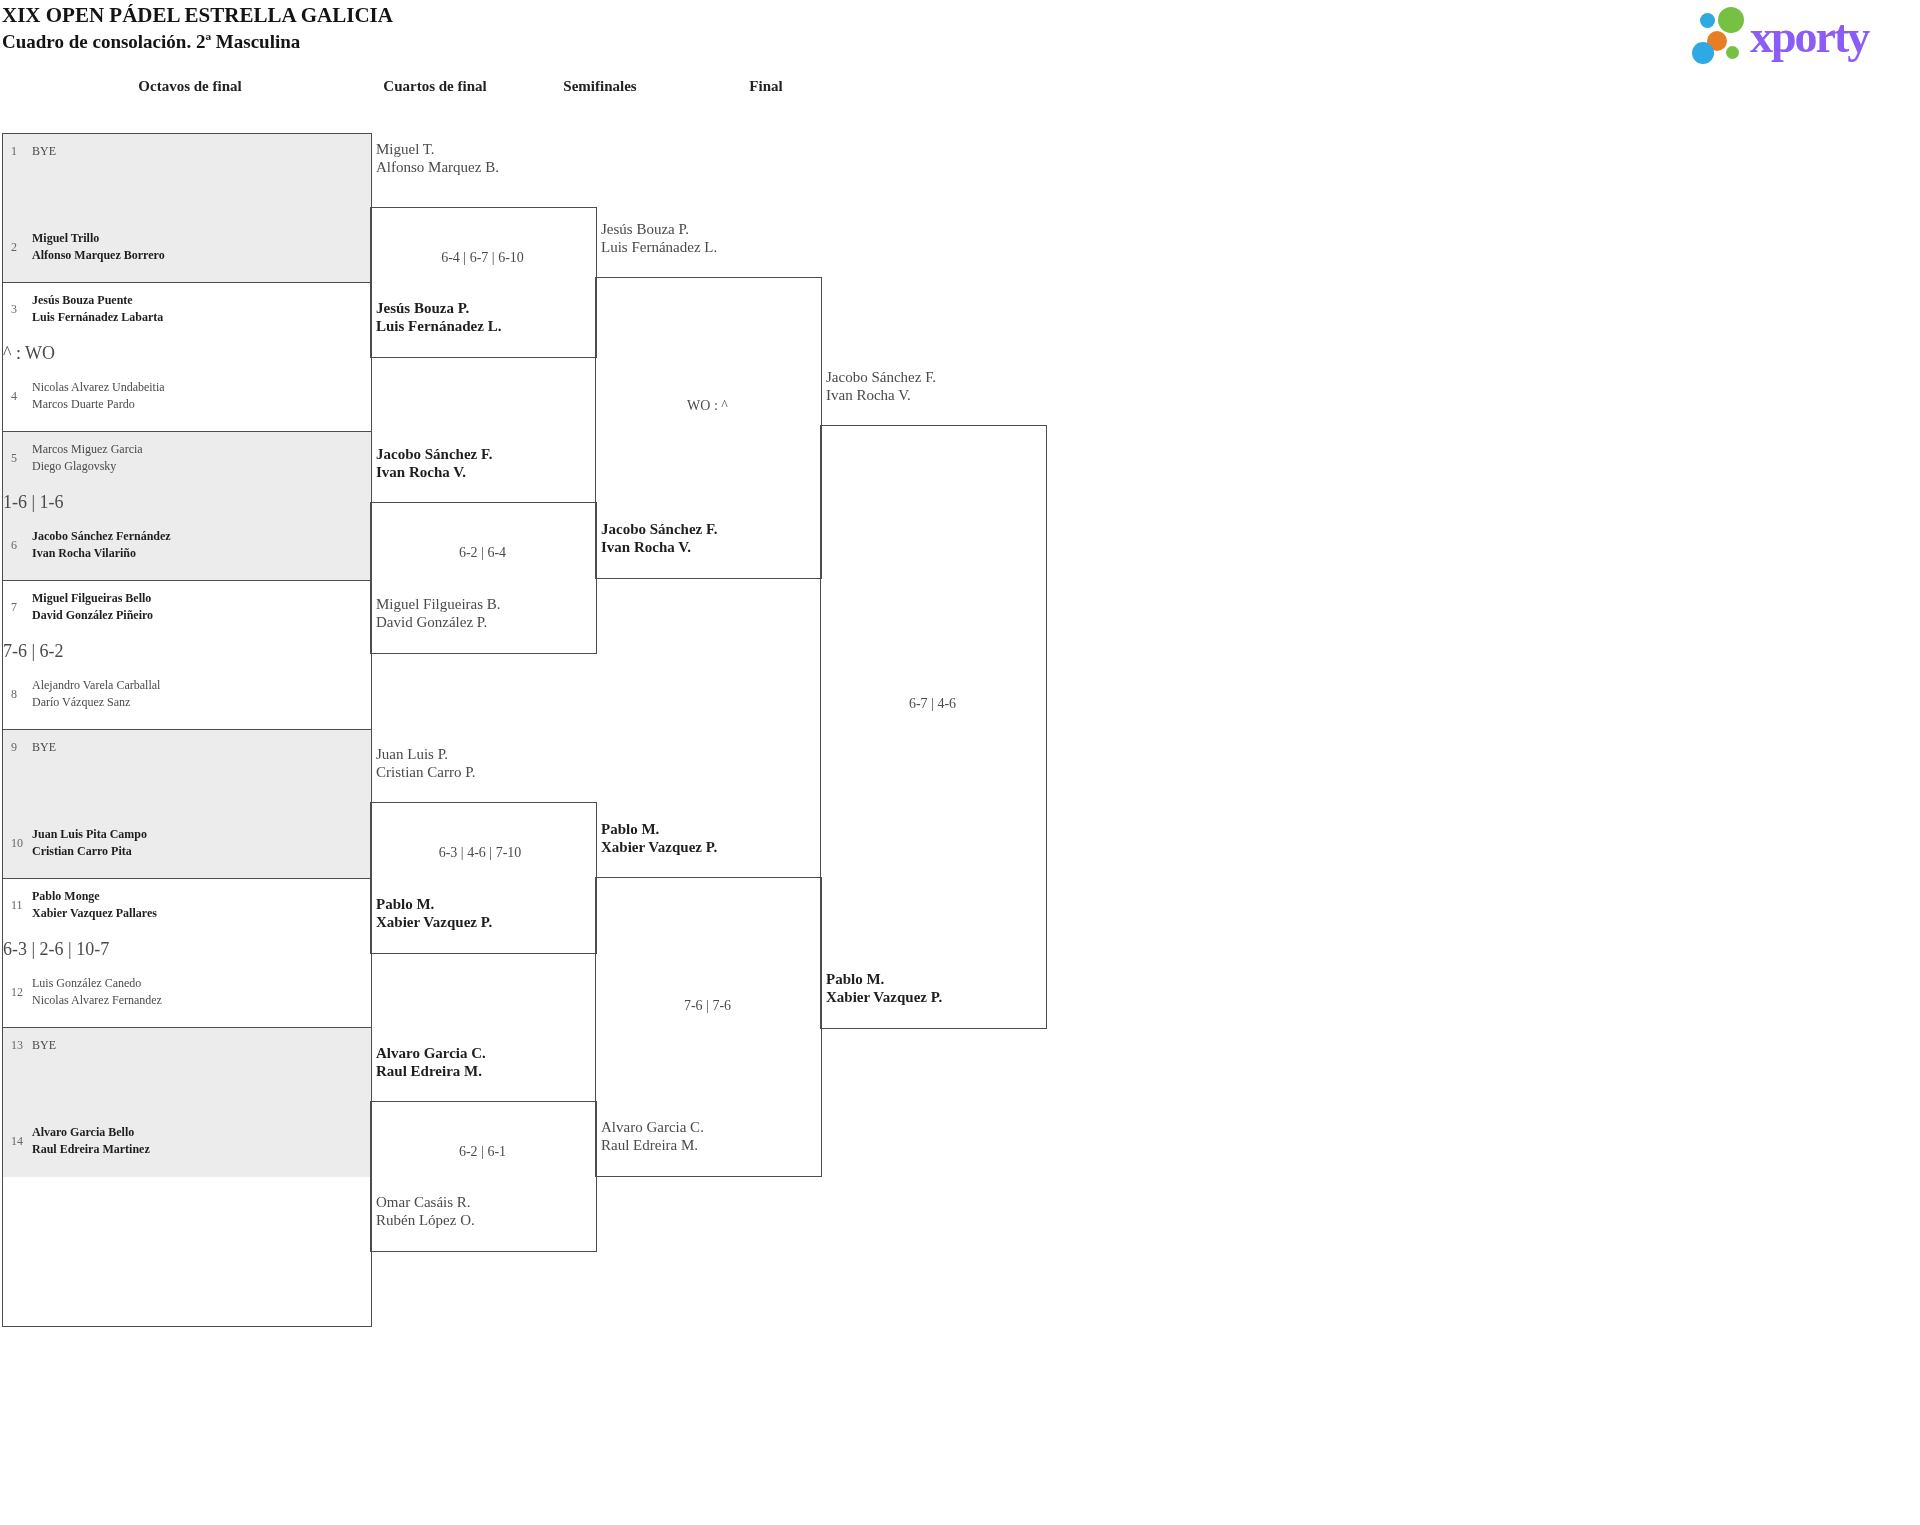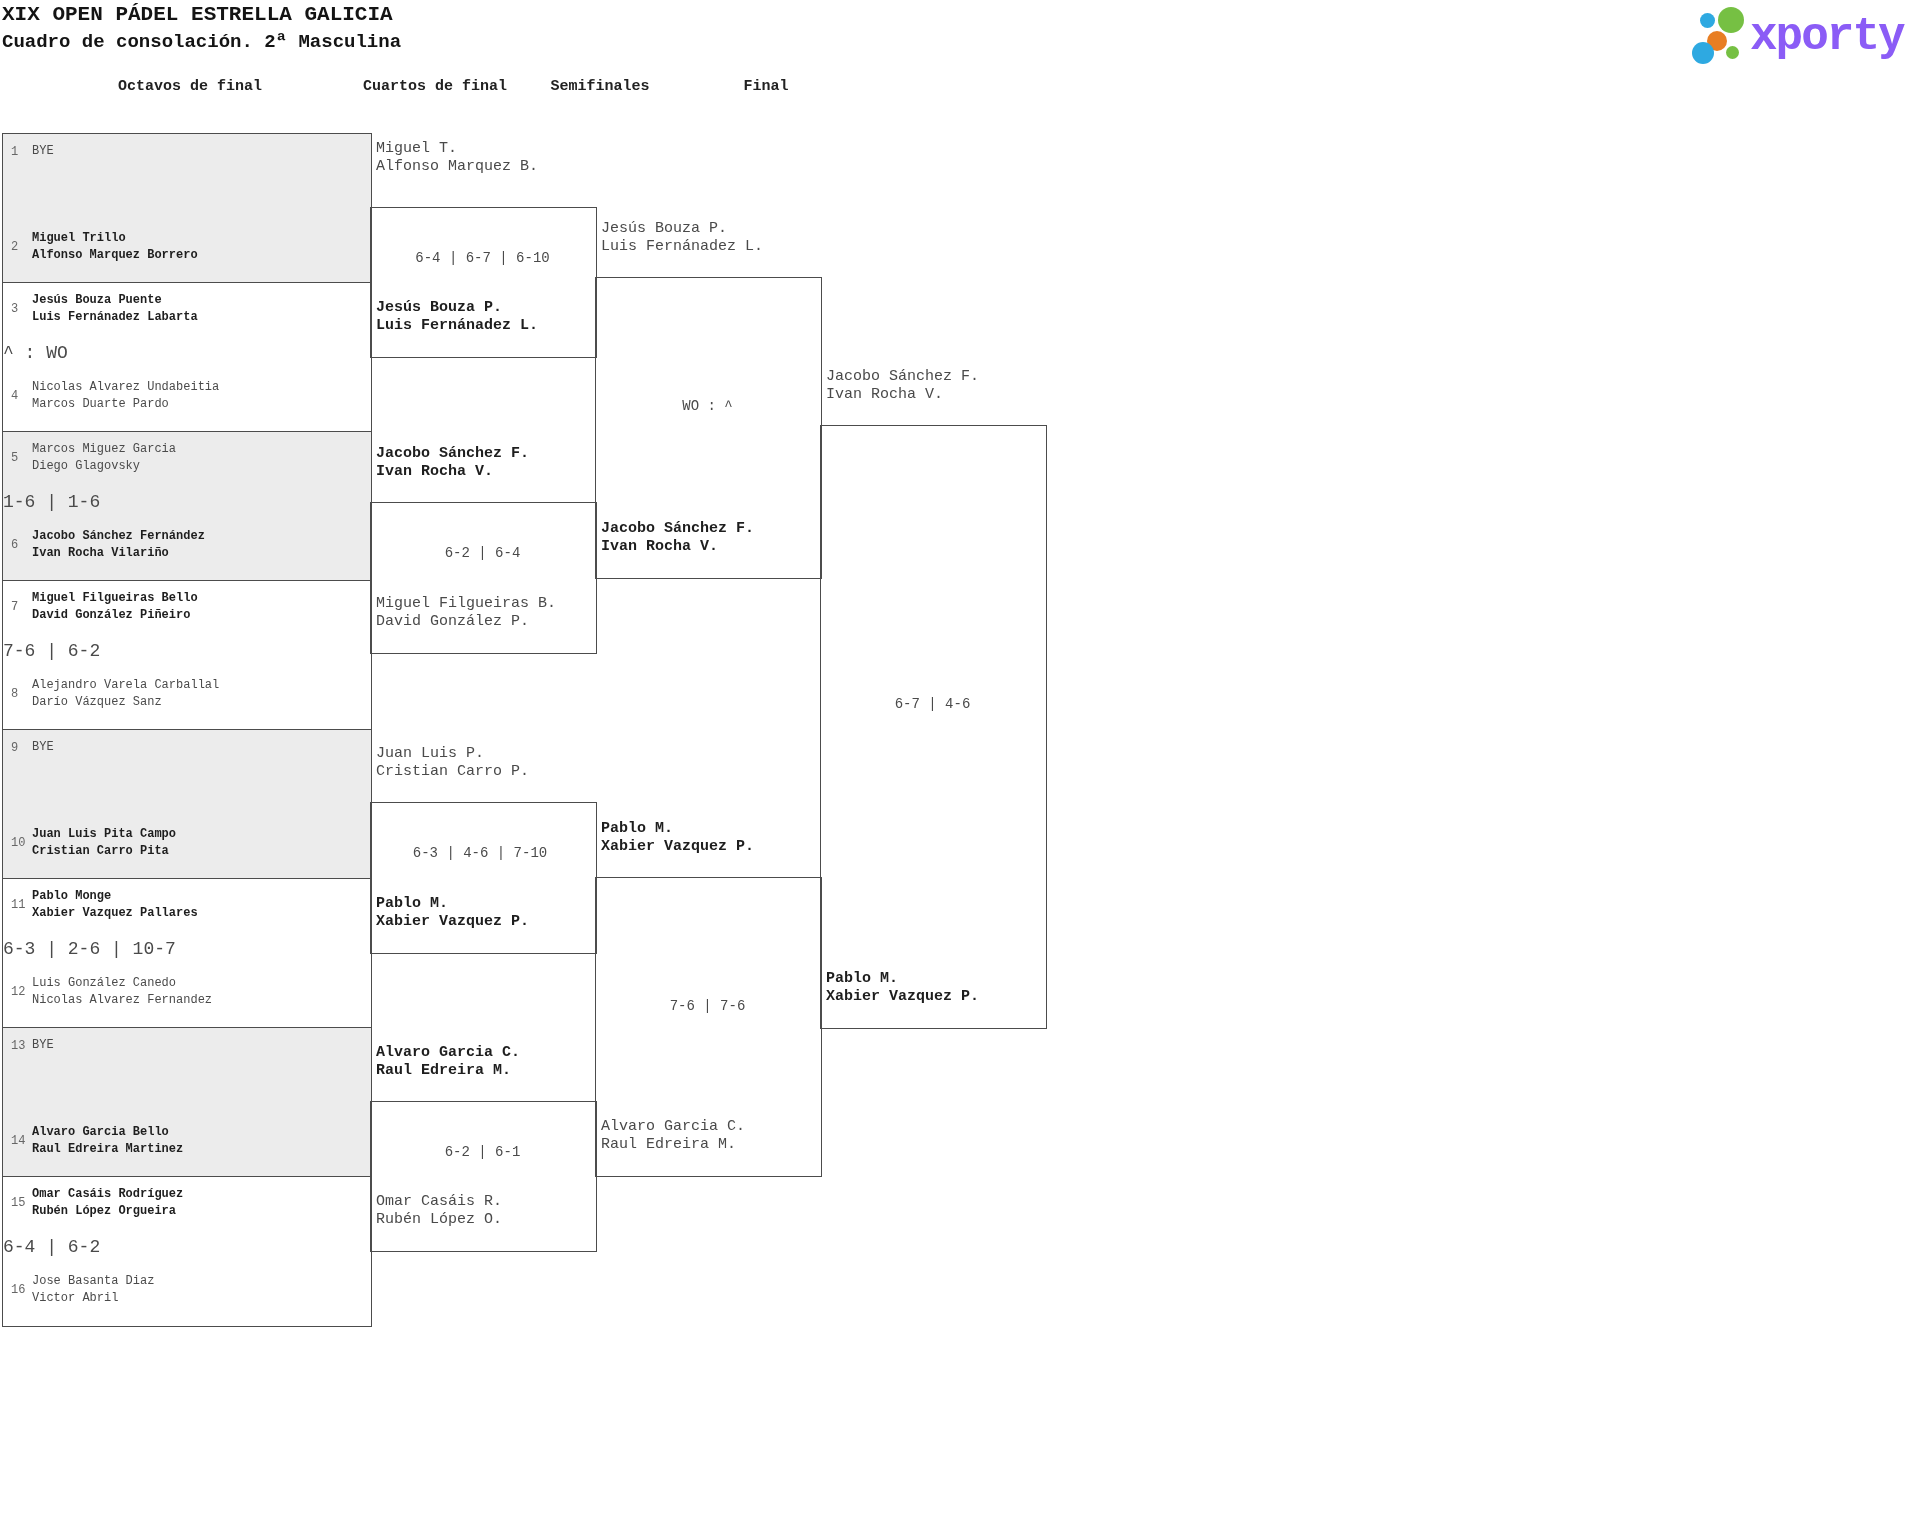--- a/index.html
+++ b/index.html
@@ -1,17 +1,17 @@
 <!DOCTYPE html>
 <html><head>
 <meta charset="utf-8">
 <style>
   html,body{margin:0;padding:0;background:#fff;}
   .stage{position:relative;width:1920px;height:1525px;background:#fff;overflow:hidden;
-         font-family:Liberation Mono, monospace;color:#4a4a4a;}
+         font-family:Liberation Serif, serif;color:#4a4a4a;}
 
   
   .title{position:absolute;left:2px;top:3px;font-size:21px;font-weight:700;color:#141414;}
   .subtitle{position:absolute;left:2px;top:31px;font-size:19px;font-weight:700;color:#141414;}
   .round-header{position:absolute;top:78px;width:220px;text-align:center;
                 font-size:15px;font-weight:600;color:#222;}
 
   
   .logo{position:absolute;left:1686px;top:6px;width:230px;height:64px;}
   .dot{position:absolute;border-radius:50%;}
@@ -184,37 +184,20 @@
       <div class="score"></div>
       <div class="entrant ent-bottom">
         <span class="seed">14</span>
         <span class="names bold">
           <span class="nline">Alvaro Garcia Bello</span>
           <span class="nline">Raul Edreira Martinez</span>
         </span>
       </div>
     </div>
 
-    <div class="row">
-      <div class="entrant ent-top">
-        <span class="seed">15</span>
-        <span class="names bold">
-          <span class="nline">Omar Casáis Rodríguez</span>
-          <span class="nline">Rubén López Orgueira</span>
-        </span>
-      </div>
-      <div class="score">6-4 | 6-2</div>
-      <div class="entrant ent-bottom">
-        <span class="seed">16</span>
-        <span class="names">
-          <span class="nline">Jose Basanta Diaz</span>
-          <span class="nline">Victor Abril</span>
-        </span>
-      </div>
-    </div>
 
   </div>
 
   <div class="mbox" style="left:370px;top:207px;width:225px;height:149px;"></div>
   <div class="adv" style="left:376px;top:140px;">
     <span class="nline">Miguel T.</span>
     <span class="nline">Alfonso Marquez B.</span>
   </div>
   <div class="mscore" style="left:370px;top:234px;width:225px;">6-4 | 6-7 | 6-10</div>
   <div class="adv bold" style="left:376px;top:299px;">

